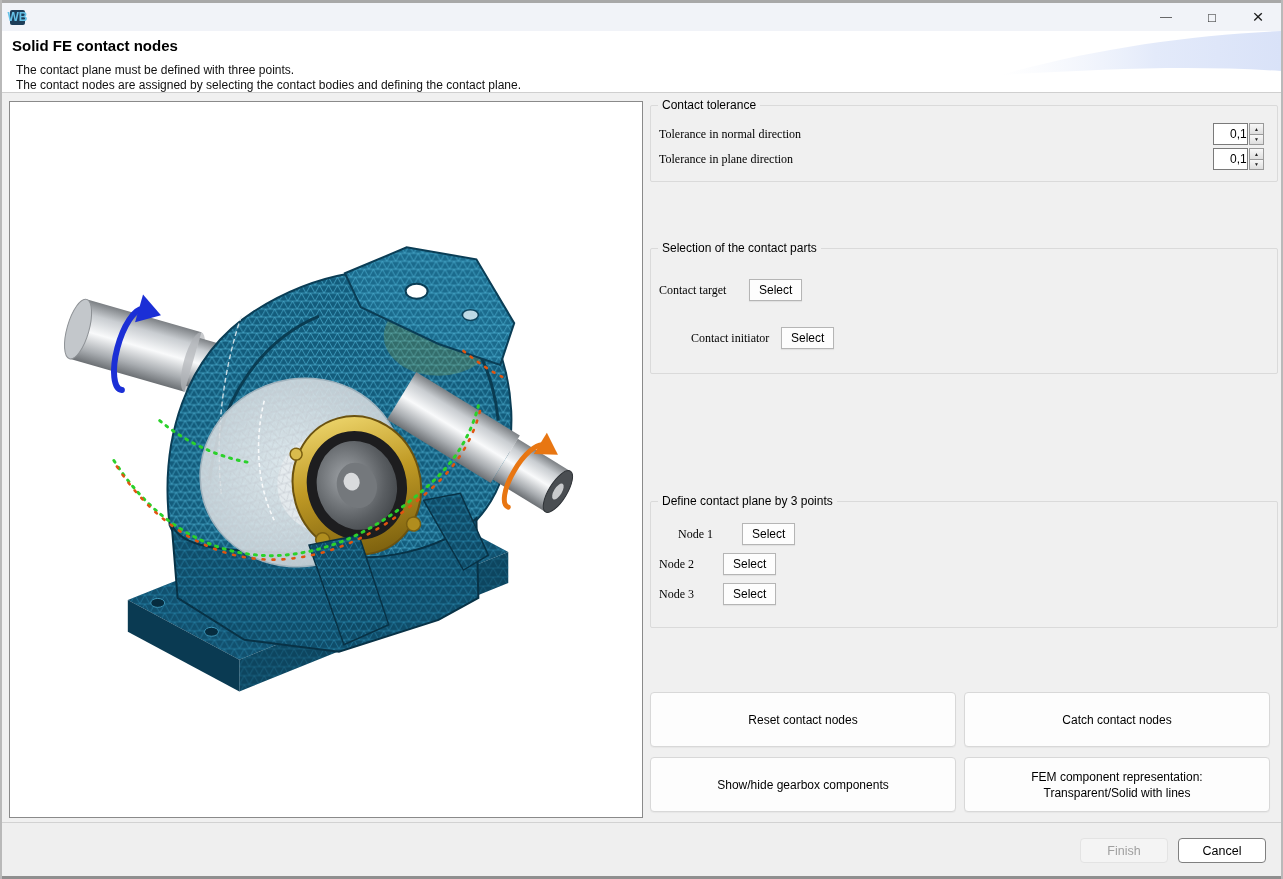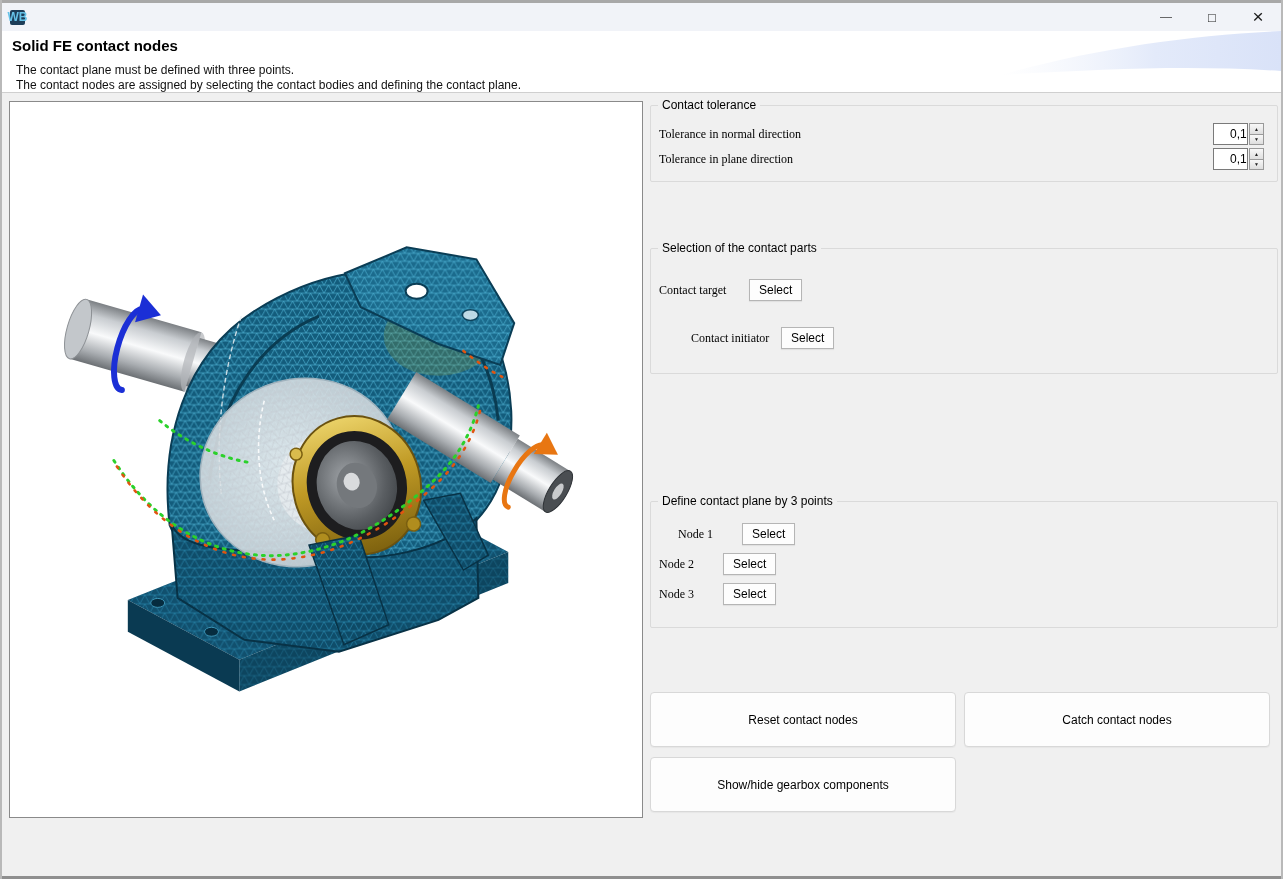--- a/index.html
+++ b/index.html
@@ -299,17 +299,25 @@
   <div class="action-grid">
     <button class="action-btn">
       <span>Reset contact nodes</span>
     </button>
     <button class="action-btn">
       <span>Catch contact nodes</span>
     </button>
     <button class="action-btn">
       <span>Show/hide gearbox components</span>
     </button>
-  </div>
-
+    <button class="action-btn">
+      <span>FEM component representation:</span>
+      <span>Transparent/Solid with lines</span>
+    </button>
+  </div>
+
+  <div class="footer">
+    <button class="footer-btn finish" disabled="">Finish</button>
+    <button class="footer-btn cancel">Cancel</button>
+  </div>
 
   <div class="edge-strip-bottom"></div>
 </div>
 
 </body></html>

